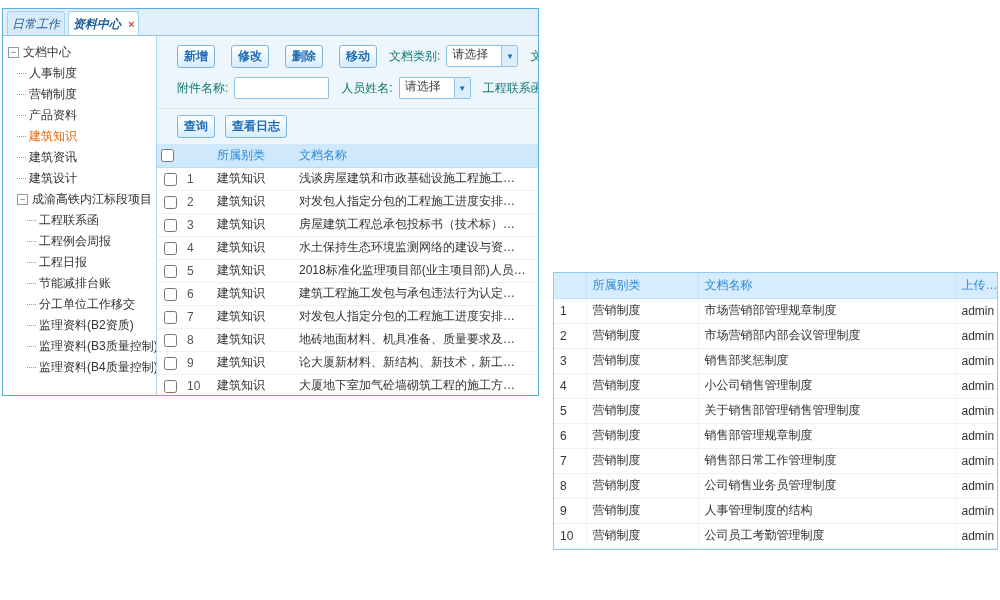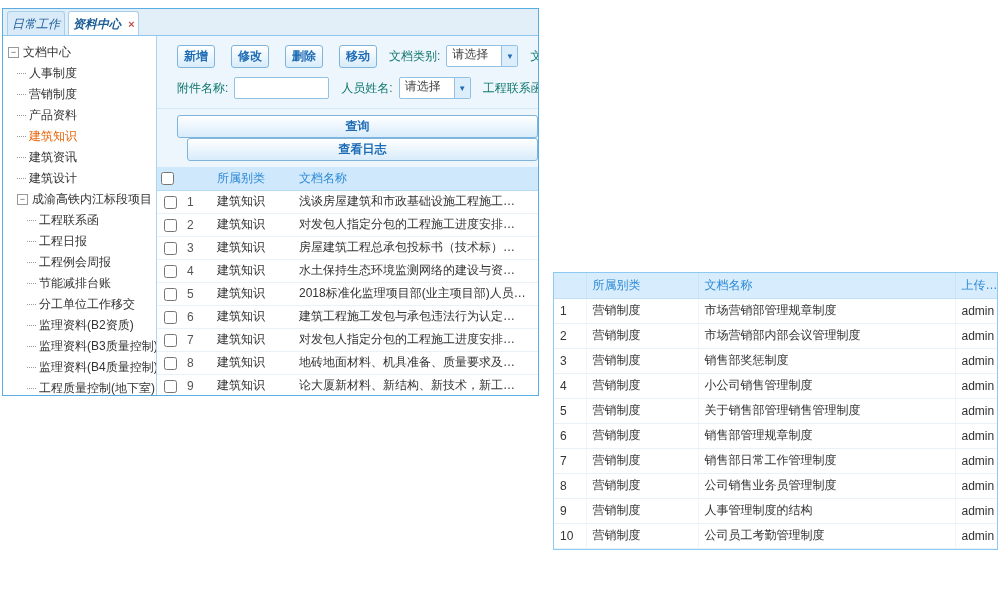--- a/index.html
+++ b/index.html
@@ -40,21 +40,21 @@
   .frow .btn + .btn { margin-left:16px; }
   .lbl { color:#0f766e; flex:none; }
   .ml { margin-left:12px; }
   .select { display:flex; width:72px; height:22px; border:1px solid #93c1e3;
     background:#fff; border-radius:2px; margin-left:6px; cursor:pointer; flex:none; }
   .sel-text { flex:1; padding-left:5px; color:#444; overflow:hidden; }
   .sel-arrow { width:16px; height:100%; background:#ddeefb; border-left:1px solid #93c1e3; color:#1e6cb5;
     font-size:8px; display:flex; align-items:center; justify-content:center; flex:none; }
   .txt { width:95px; height:22px; border:1px solid #93c1e3; border-radius:2px; background:#fff;
     padding:0 4px; font:inherit; margin-left:6px; flex:none; }
-  .query-row { padding:6px 0 6px 20px; border-top:1px solid #d3e7f6; display:flex;flex-direction:column; }
+  .query-row { padding:6px 0 6px 20px; border-top:1px solid #d3e7f6; display:flex; }
   .query-row .btn + .btn { margin-left:10px; }
 
   
   .table-wrap { flex:1; background:#fff; overflow:hidden; }
   table { border-collapse:collapse; width:100%; table-layout:fixed; }
   .grid th { background:#cfe8fb; color:#2e8ad6; font-weight:normal; text-align:left; height:23px;
     padding:0 4px; border-bottom:1px solid #b9dcf5; overflow:hidden; white-space:nowrap; }
   .grid td { height:23px; padding:0 4px; border-bottom:1px solid #e7f2fb; white-space:nowrap; overflow:hidden; background:#fff; }
   .c-check { width:26px; text-align:center; }
   .c-check input { vertical-align:middle; }
@@ -121,49 +121,45 @@
         <div class="trow lvl1">
           <span class="tog">−</span>
           <span class="tlabel">成渝高铁内江标段项目</span>
         </div>
         <div class="trow lvl2">
           <span class="dash"></span>
           <span class="tlabel">工程联系函</span>
         </div>
         <div class="trow lvl2">
           <span class="dash"></span>
+          <span class="tlabel">工程例会周报</span>
+        </div>
+        <div class="trow lvl2">
+          <span class="dash"></span>
           <span class="tlabel">工程日报</span>
         </div>
         <div class="trow lvl2">
           <span class="dash"></span>
-          <span class="tlabel">工程例会周报</span>
-        </div>
-        <div class="trow lvl2">
-          <span class="dash"></span>
           <span class="tlabel">节能减排台账</span>
         </div>
         <div class="trow lvl2">
           <span class="dash"></span>
           <span class="tlabel">分工单位工作移交</span>
         </div>
         <div class="trow lvl2">
           <span class="dash"></span>
           <span class="tlabel">监理资料(B2资质)</span>
         </div>
         <div class="trow lvl2">
           <span class="dash"></span>
           <span class="tlabel">监理资料(B3质量控制)</span>
         </div>
         <div class="trow lvl2">
           <span class="dash"></span>
           <span class="tlabel">监理资料(B4质量控制)</span>
-        </div>
-        <div class="trow lvl2">
-          <span class="dash"></span>
-          <span class="tlabel">工程质量控制(地下室)</span>
         </div>
       </div>
 
     <div class="content">
       <div class="filter-area">
         <div class="frow">
           <button class="btn">新增</button>
           <button class="btn">修改</button>
           <button class="btn">删除</button>
           <button class="btn">移动</button>

